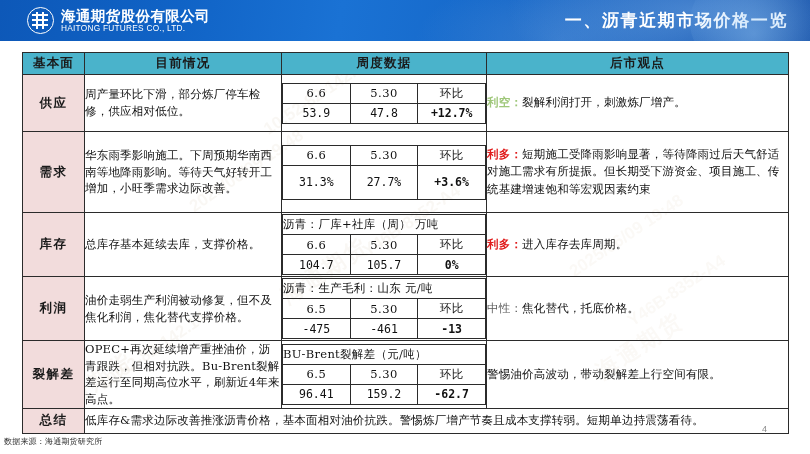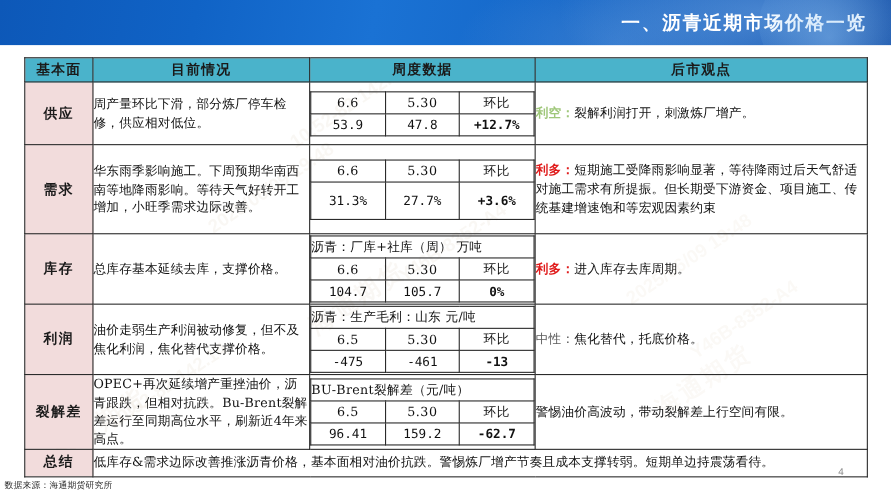--- a/index.html
+++ b/index.html
@@ -256,20 +256,33 @@
     position: absolute;
     left: 0; top: 446px;
     width: 810px; height: 8px;
     background: #ffffff;
   }
 </style>
 </head>
 <body>
 
 <div id="header-banner">
+  <div id="header-left">
+    <div id="logo-mark">
+      <span class="bar b1"></span>
+        <span class="bar b2"></span>
+        <span class="bar b3"></span>
+      <span class="bar v1"></span>
+        <span class="bar v2"></span>
+    </div>
+    <div id="logo-text">
+      <div id="company-cn">海通期货股份有限公司</div>
+      <div id="company-en">HAITONG FUTURES CO., LTD.</div>
+    </div>
+  </div>
   <div id="header-title">一、沥青近期市场价格一览</div>
 </div>
 
 <div id="watermark-layer">
   <div class="wm" style="left:180px; top:120px;">2025/06/09 19:48</div>
   <div class="wm" style="left:255px; top:45px;">10:52-82-142.14</div>
   <div class="wm" style="left:355px; top:170px;">Y46B-8352-A4</div>
   <div class="wm-cn" style="left:275px; top:215px;">海通期货</div>
   <div class="wm" style="left:560px; top:185px;">2025/06/09 19:48</div>
   <div class="wm" style="left:620px; top:240px;">Y46B-8352-A4</div>

